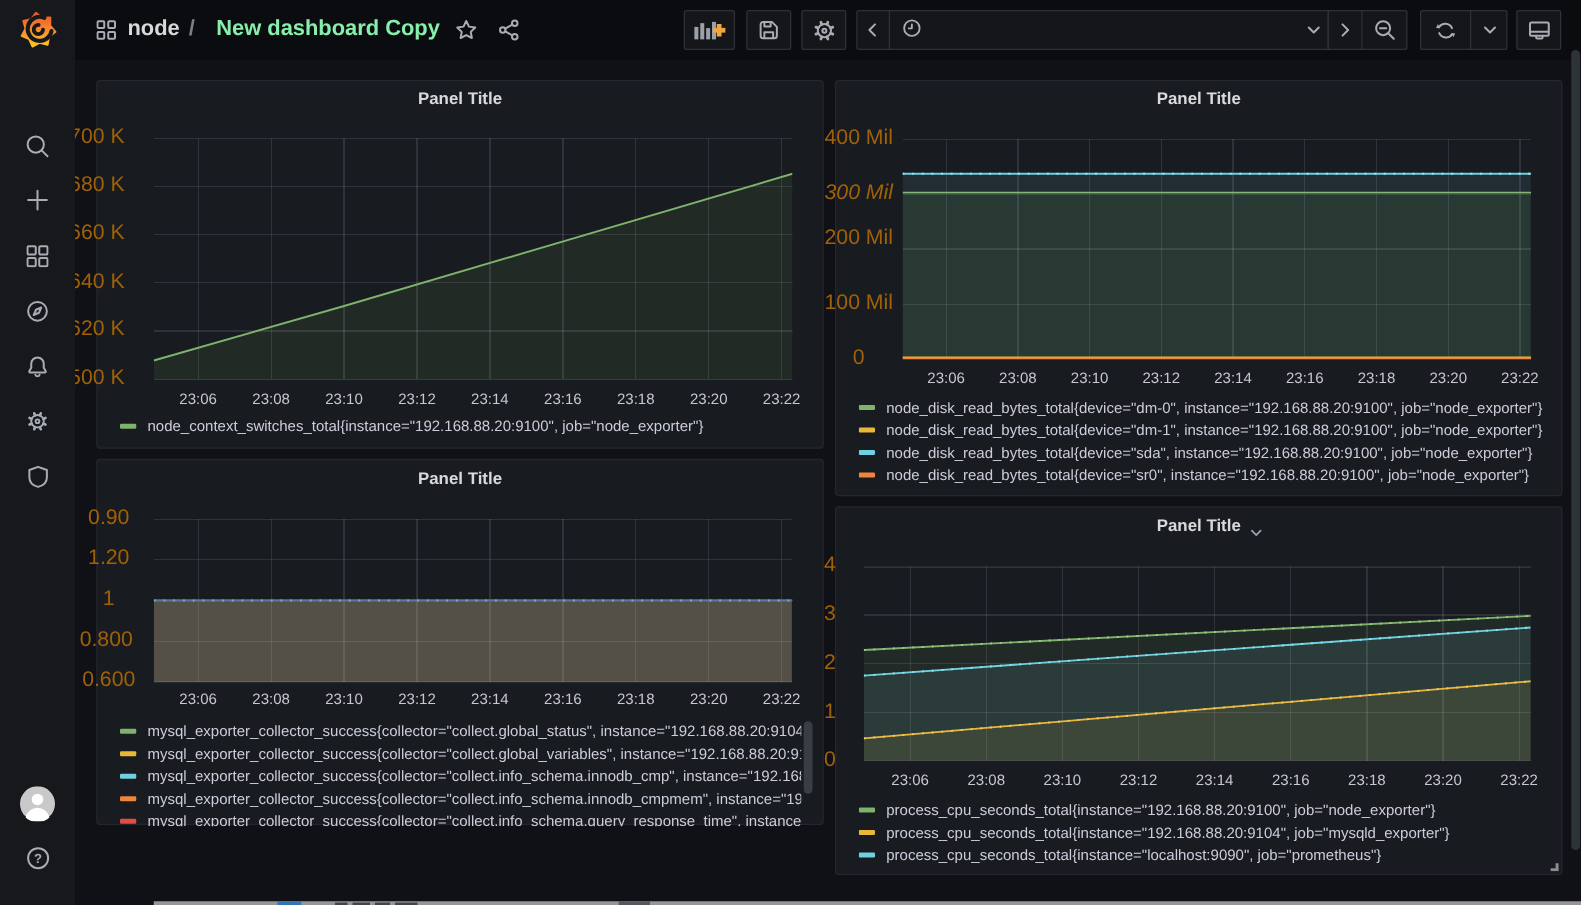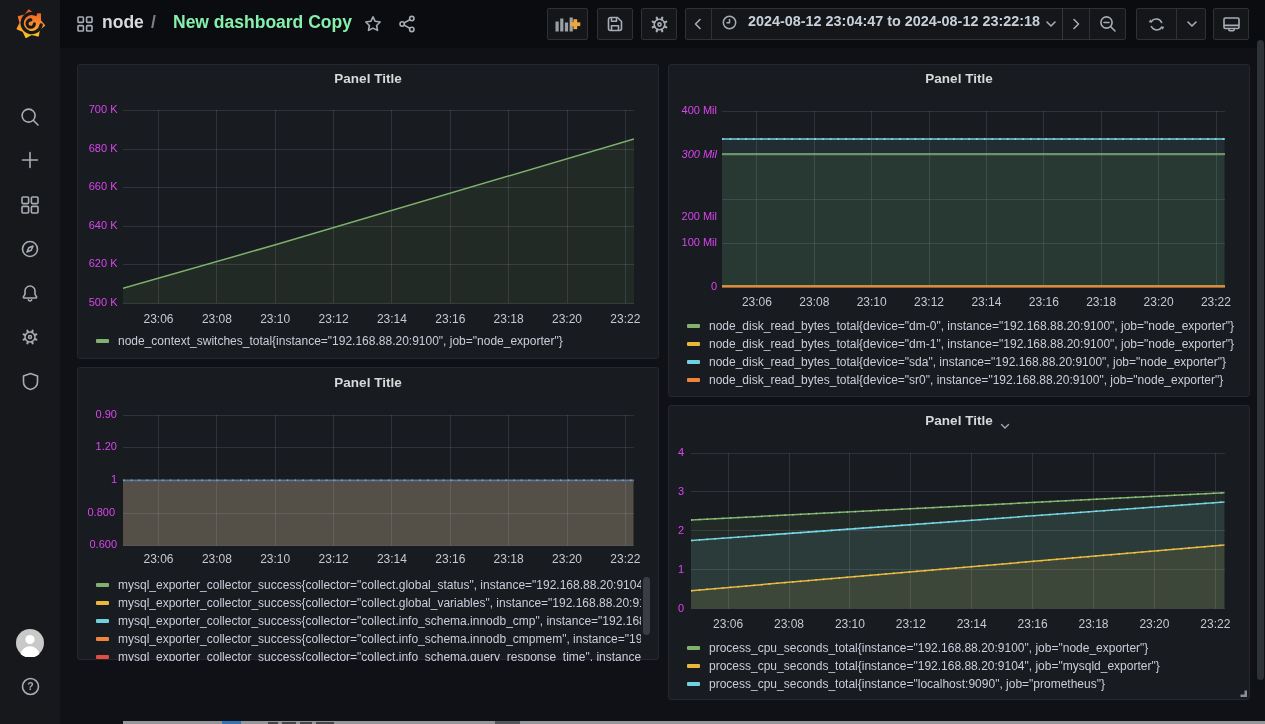--- a/index.html
+++ b/index.html
@@ -3,21 +3,21 @@
 <meta charset="utf-8">
 <style>
 * { margin:0; padding:0; box-sizing:border-box; }
 html,body { width:1265px; height:724px; overflow:hidden; background:#101116; font-family:"Liberation Sans",sans-serif; }
 .abs { position:absolute; }
 #stage { position:relative; width:1265px; height:724px; background:#101116; }
 #header { position:absolute; left:0; top:0; width:1265px; height:48px; background:#0b0c0f;font-weight:bold; }
 #sidebar { position:absolute; left:0; top:0; width:60px; height:724px; background:#17181c; z-index:5; }
 .panel { position:absolute; background:#181b1f; border:1px solid #25272e; border-radius:3px; }
 .ptitle { position:absolute; width:100%; text-align:center; font-size:13.5px; font-weight:bold; color:#d8d9da; }
-.ylab { position:absolute; font-size:11px; color:#d946ef; text-align:right; line-height:12px; }
+.ylab { position:absolute; font-size:17px; color:#a16207; text-align:center; line-height:12px; }
 .xlab { position:absolute; font-size:12px; color:#c8c8d2; transform:translateX(-50%); line-height:12px; }
 .leg { position:absolute; font-size:12px; color:#ccccdc; white-space:nowrap; overflow:hidden; line-height:18px; }
 .lrow { height:18px; display:flex; align-items:center; }
 .lmark { display:inline-block; width:13px; height:4px; border-radius:1px; margin-right:9px; flex:none; }
 .tbtn { position:absolute; top:8px; height:32px; background:#141619; border:1px solid #2e3136; border-radius:2px; display:flex; align-items:center; justify-content:center; }
 .icon { stroke:#a7acb5; fill:none; stroke-width:1.6; stroke-linecap:round; stroke-linejoin:round; }
 </style>
 </head>
 <body>
 <div id="stage">
@@ -79,21 +79,20 @@
       <svg width="12" height="12" viewBox="0 0 12 12">
           <path class="icon" d="M8 1.5 3.5 6 8 10.5"></path>
         </svg>
     </div>
     <div class="abs" style="left:722px; top:15px;">
       <svg width="15" height="15" viewBox="0 0 16 16">
         <circle class="icon" cx="8" cy="8" r="6.6" stroke-width="1.5"></circle>
           <path class="icon" d="M8 4.9v3.3h-2.7" stroke-width="1.5"></path>
       </svg>
     </div>
-    <div class="abs" style="left:748px; top:13px; font-size:14.4px; color:#c7d0d9;">2024-08-12 23:04:47 to 2024-08-12 23:22:18</div>
     <svg class="abs" style="left:1045px; top:18px;" width="12" height="12" viewBox="0 0 12 12">
         <path class="icon" d="M2 4l4 4 4-4"></path>
       </svg>
     <div class="abs" style="left:1062px; top:8px; width:28px; height:32px; border-left:1px solid #35383d; border-right:1px solid #2e3136; display:flex; align-items:center; justify-content:center;">
       <svg width="12" height="12" viewBox="0 0 12 12">
           <path class="icon" d="M4 1.5 8.5 6 4 10.5"></path>
         </svg>
     </div>
     <div class="abs" style="left:1090px; top:8px; width:36px; height:32px; display:flex; align-items:center; justify-content:center;">
       <svg width="18" height="18" viewBox="0 0 18 18">
@@ -228,21 +227,21 @@
         <path d="M34.9 0v176.4M92.3 0v176.4M149.7 0v176.4M207 0v176.4M264.4 0v176.4M321.8 0v176.4M379.2 0v176.4M436.6 0v176.4M494 0v176.4"></path>
       </g>
       <path d="M0 28h503" stroke="#6ED0E0" stroke-width="1.5"></path>
         <path d="M0 28h503" stroke="#93e1ee" stroke-width="1.6" stroke-dasharray="1.6 6.1"></path>
       <path d="M0 43h503" stroke="#82B871" stroke-width="1.3"></path>
       <path d="M0 174.8h503" stroke="#EAB839" stroke-width="1.3"></path>
       <path d="M0 175.7h503" stroke="#EF843C" stroke-width="1.5"></path>
     </svg>
     <div class="ylab" style="right:532px; top:39px; width:60px;">400 Mil</div>
     <div class="ylab" style="right:532px; top:83.1px; width:60px;font-style:italic;">300 Mil</div>
-    <div class="ylab" style="right:532px; top:145px; width:60px;">200 Mil</div>
+    <div class="ylab" style="right:532px; top:119px; width:60px;">200 Mil</div>
     <div class="ylab" style="right:532px; top:171.3px; width:60px;">100 Mil</div>
     <div class="ylab" style="right:532px; top:214.9px; width:60px;">0</div>
     <div class="xlab" style="left:87.9px; top:231px;">23:06</div>
     <div class="xlab" style="left:145.3px; top:231px;">23:08</div>
     <div class="xlab" style="left:202.7px; top:231px;">23:10</div>
     <div class="xlab" style="left:260px; top:231px;">23:12</div>
     <div class="xlab" style="left:317.4px; top:231px;">23:14</div>
     <div class="xlab" style="left:374.8px; top:231px;">23:16</div>
     <div class="xlab" style="left:432.2px; top:231px;">23:18</div>
     <div class="xlab" style="left:489.6px; top:231px;">23:20</div>

